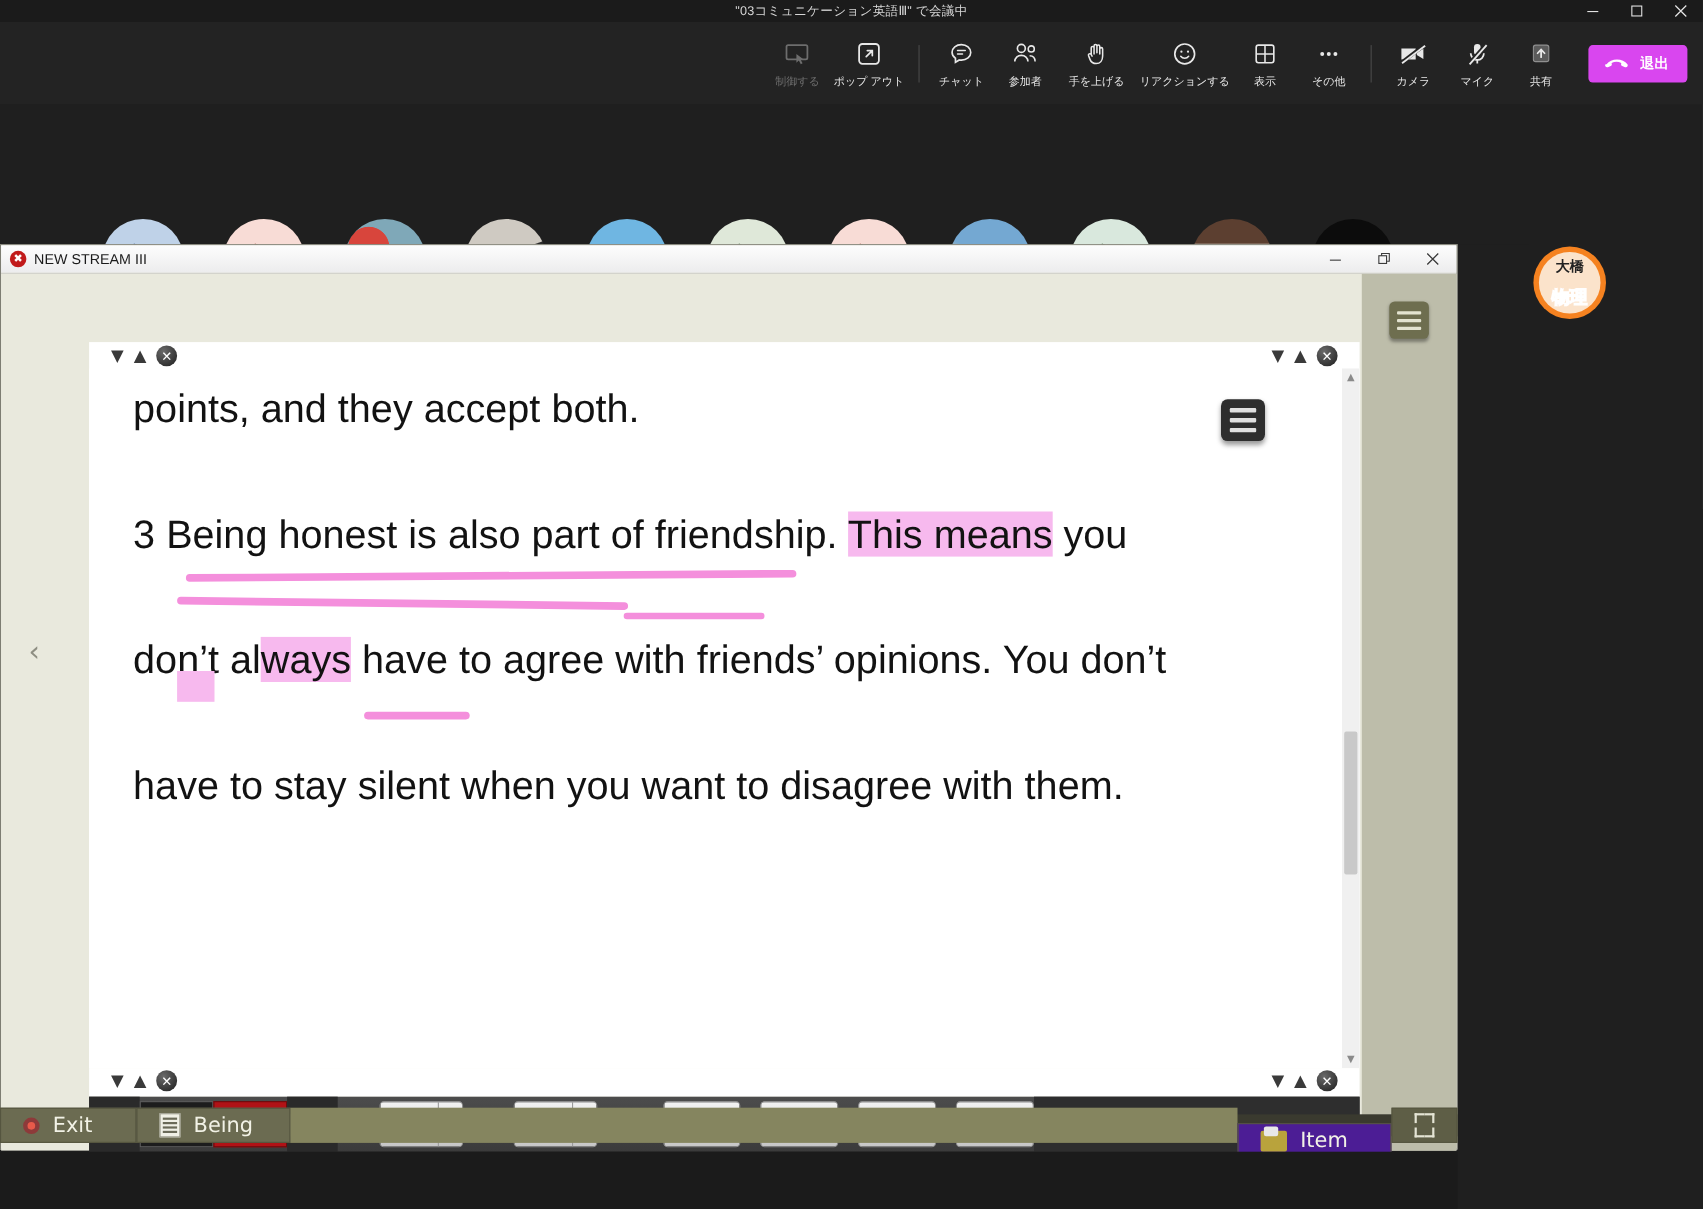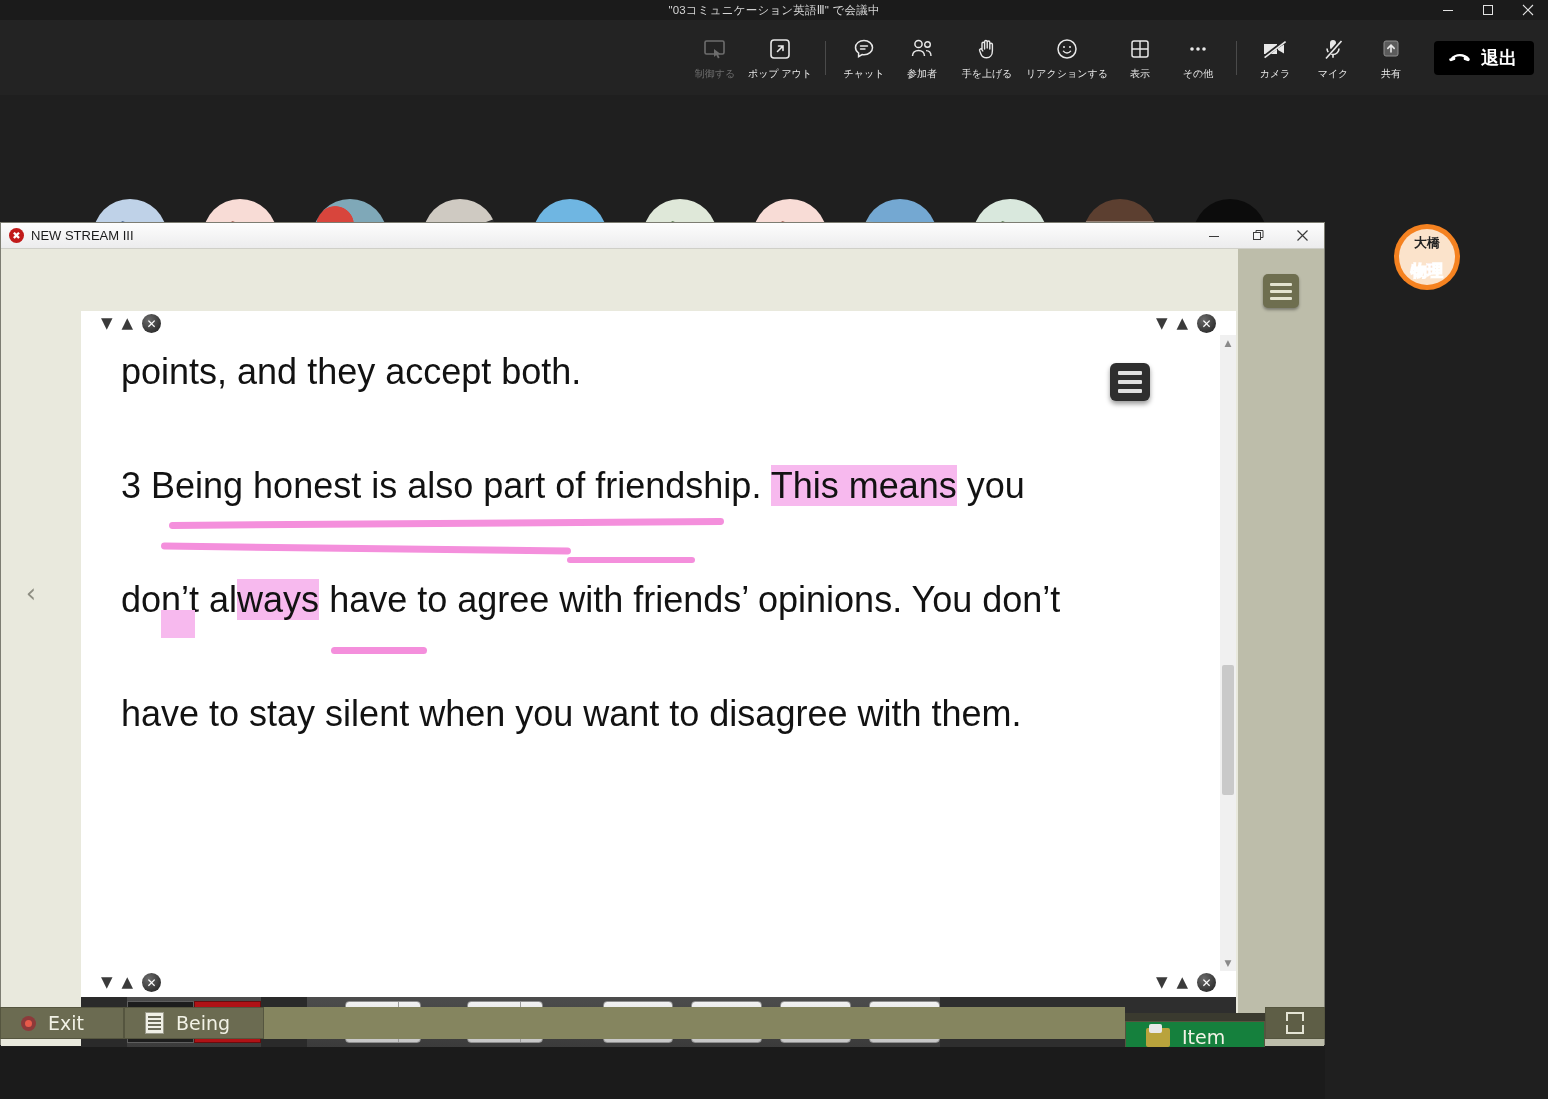--- a/index.html
+++ b/index.html
@@ -29,23 +29,23 @@
     padding-right: 14px;
   }
   .tb-item { display: flex; flex-direction: column; align-items: center; justify-content: center;
              width: 58px; height: 58px; color: #e8e8e8; }
   .tb-item.wide { width: 72px; }
   .tb-item.disabled { color: #6d6d6d; }
   .tb-icon { height: 26px; display: flex; align-items: flex-end; justify-content: center; }
   .tb-label { font-size: 10px; margin-top: 6px; white-space: nowrap; }
   .tb-sep { width: 1px; height: 34px; background: #4a4a4a; margin: 0 9px; }
   .leave-btn {
-    display: flex; align-items: center; gap: 9px; background: #000000; color: #fff;
+    display: flex; align-items: center; gap: 9px; background: #d946ef; color: #fff;
     height: 34px; padding: 0 17px 0 14px; border-radius: 4px; margin-left: 14px;
-    font-size: 18px; font-weight: 600;
+    font-size: 13px; font-weight: 600;
   }
 
   
   .participants {
     position: absolute; left: 0; top: 95px; width: 1390px; height: 127px;
     background: #1f1f1f;
   }
   .avatar {
     position: absolute; top: 104px; width: 74px; height: 74px; border-radius: 50%;
     display: flex; align-items: center; justify-content: center; overflow: hidden;
@@ -157,21 +157,21 @@
 
   
   .status-bar { position: absolute; left: 0; top: 1013px; width: 1325px; height: 20px;
                 background: #3a3a2f; display: flex; align-items: center; }
   .sbtn { height: 32px; display: flex; align-items: center; gap: 12px; padding: 0 20px;
           background: #6b6b51; border: 1px solid #55553f; color: #f2f2e6; font-size: 19px;
           font-family: "DejaVu Sans", sans-serif; }
   .sbtn.exit { width: 124px; }
   .sbtn.index { width: 140px; }
   .sfill { flex: 1; height: 32px; background: #85855f; }
-  .sbtn.item { width: 140px; background: #15803d; margin-top: 28px; }
+  .sbtn.item { width: 140px; background: #4c1d95; margin-top: 28px; }
   .sbtn.fs { width: 60px; justify-content: center; background: #5e5e46; }
   .dot { width: 15px; height: 15px; border-radius: 50%; background: #8d3a3a;
          display: flex; align-items: center; justify-content: center; }
   .dot i { width: 7px; height: 7px; border-radius: 50%; background: #e85a4a; display: block; }
   .listico { width: 19px; height: 22px; background: #f0f0e6; border: 1px solid #9a9a8a;
              display: flex; flex-direction: column; justify-content: center; gap: 2px; padding: 2px; }
   .listico i { display: block; height: 2px; background: #6a6a58; }
   .folder { width: 24px; height: 19px; background: #b9a33c; border-radius: 2px; position: relative; }
   .folder::after { content:""; position:absolute; left:3px; top:-4px; width:13px; height:9px;
                    background:#e8e8e8; border-radius:2px; }

